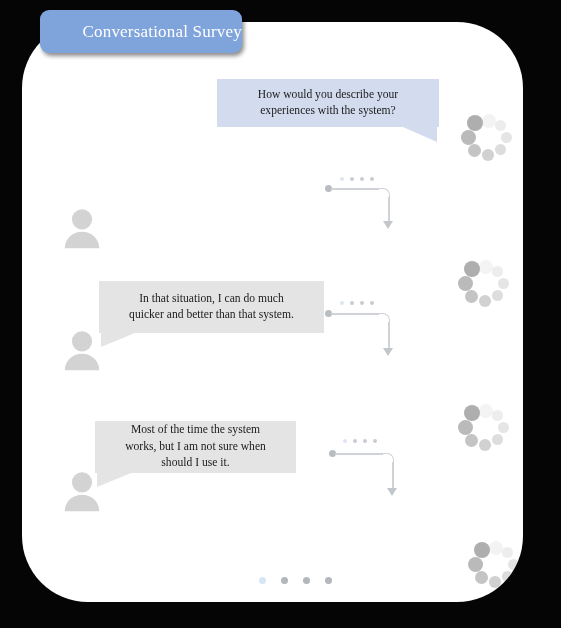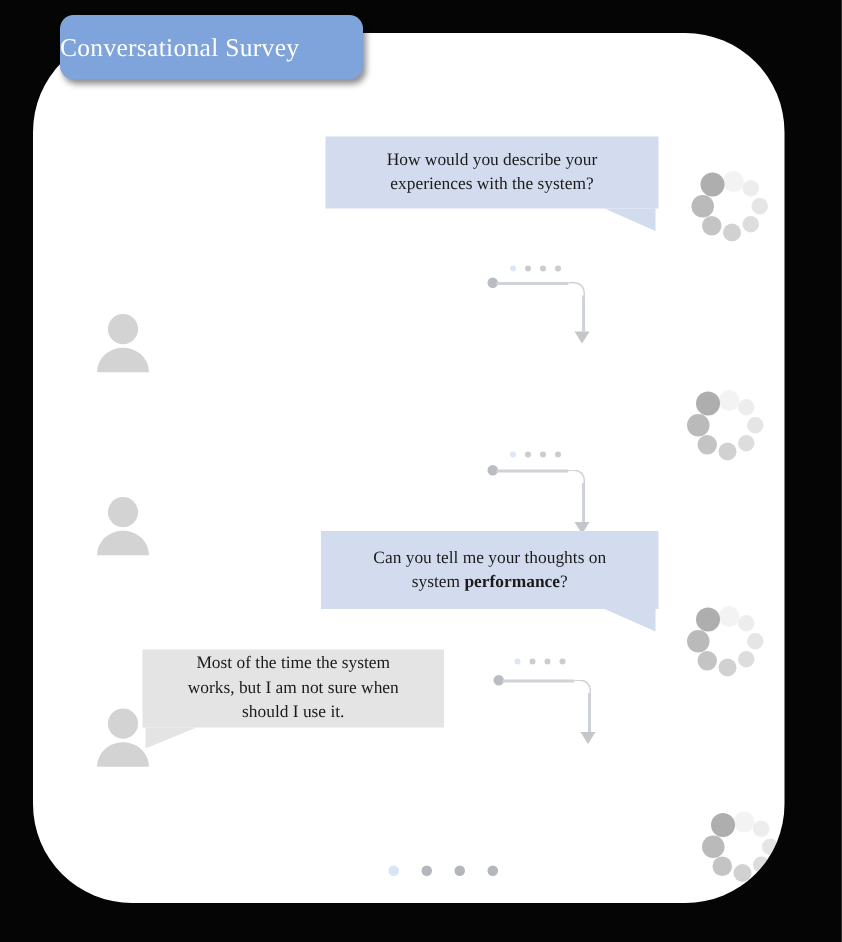--- a/index.html
+++ b/index.html
@@ -39,21 +39,21 @@
     position: absolute;
     left: 40px;
     top: 10px;
     width: 202px;
     height: 43px;
     background: #7fa3db;
     border-radius: 9px;
     box-shadow: 2px 3px 4px rgba(0,0,0,0.45);
     display: flex;
     align-items: center;
-    justify-content: flex-start;
+    justify-content: flex-end;
     z-index: 20;
   }
   .title-pill span {
     color: #ffffff;
     font-size: 17px;
     letter-spacing: 0.2px;
     white-space: nowrap;
   }
 
   
@@ -69,21 +69,20 @@
   .bubble {
     position: absolute;
     padding: 10px 27px;
     font-size: 11.6px;
     line-height: 1.42;
     color: #1b1b1b;
     text-align: center;
     display: flex;
     align-items: center;
     justify-content: flex-start;
-    margin-top: 12px;
   }
   .bubble .txt { display: block; width: 100%; }
   .bubble b { font-weight: bold; }
 
   .bubble.bot  { background: #d3dcee; }
   .bubble.user { background: #e4e4e4; }
 
   
   .bubble.bot::after {
     content: "";
@@ -218,20 +217,23 @@
         <i style="left:19px; top:0px;  width:14px; height:14px; opacity:0.12;"></i>
         <i style="left:32px; top:6px;  width:11px; height:11px; opacity:0.18;"></i>
         <i style="left:38px; top:18px; width:11px; height:11px; opacity:0.26;"></i>
         <i style="left:32px; top:30px; width:11px; height:11px; opacity:0.34;"></i>
         <i style="left:19px; top:35px; width:12px; height:12px; opacity:0.45;"></i>
         <i style="left:5px;  top:30px; width:13px; height:13px; opacity:0.58;"></i>
         <i style="left:-2px; top:16px; width:15px; height:15px; opacity:0.68;"></i>
         <i style="left:4px;  top:1px;  width:16px; height:16px; opacity:0.80;"></i>
       </div>
 
+      <div class="bubble user" style="left:77px; top:259px; width:225px; height:52px;">
+        <span class="txt">In that situation, I can do much quicker and better than that system.</span>
+      </div>
 
       <div class="avatar" style="left:37px; top:305px;">
         <svg viewBox="0 0 48 48" width="46" height="46" aria-hidden="true">
           <circle cx="24" cy="15" r="10.5" fill="#d3d3d3"></circle>
           <path d="M24 28 C34 28 42 35.5 42 45 L6 45 C6 35.5 14 28 24 28 Z" fill="#d3d3d3"></path>
         </svg>
       </div>
 
       <div class="connector" style="left:303px; top:288px; width:68px; height:48px;">
         <span class="dot-start"></span>
@@ -241,23 +243,20 @@
         <span class="arrow" style="left:58px; top:38px;"></span>
       </div>
 
       <div class="typing" style="left:318px; top:279px;">
         <i></i>
         <i></i>
         <i></i>
         <i></i>
       </div>
 
-      <div class="bubble bot" style="left:192px; top:320px; width:225px; height:52px;">
-        <span class="txt"><span>Can you tell me your thoughts on system </span><b>performance</b><span>?</span></span>
-      </div>
 
       <div class="spinner" style="left:438px; top:382px;">
         <i style="left:19px; top:0px;  width:14px; height:14px; opacity:0.12;"></i>
         <i style="left:32px; top:6px;  width:11px; height:11px; opacity:0.18;"></i>
         <i style="left:38px; top:18px; width:11px; height:11px; opacity:0.26;"></i>
         <i style="left:32px; top:30px; width:11px; height:11px; opacity:0.34;"></i>
         <i style="left:19px; top:35px; width:12px; height:12px; opacity:0.45;"></i>
         <i style="left:5px;  top:30px; width:13px; height:13px; opacity:0.58;"></i>
         <i style="left:-2px; top:16px; width:15px; height:15px; opacity:0.68;"></i>
         <i style="left:4px;  top:1px;  width:16px; height:16px; opacity:0.80;"></i>

